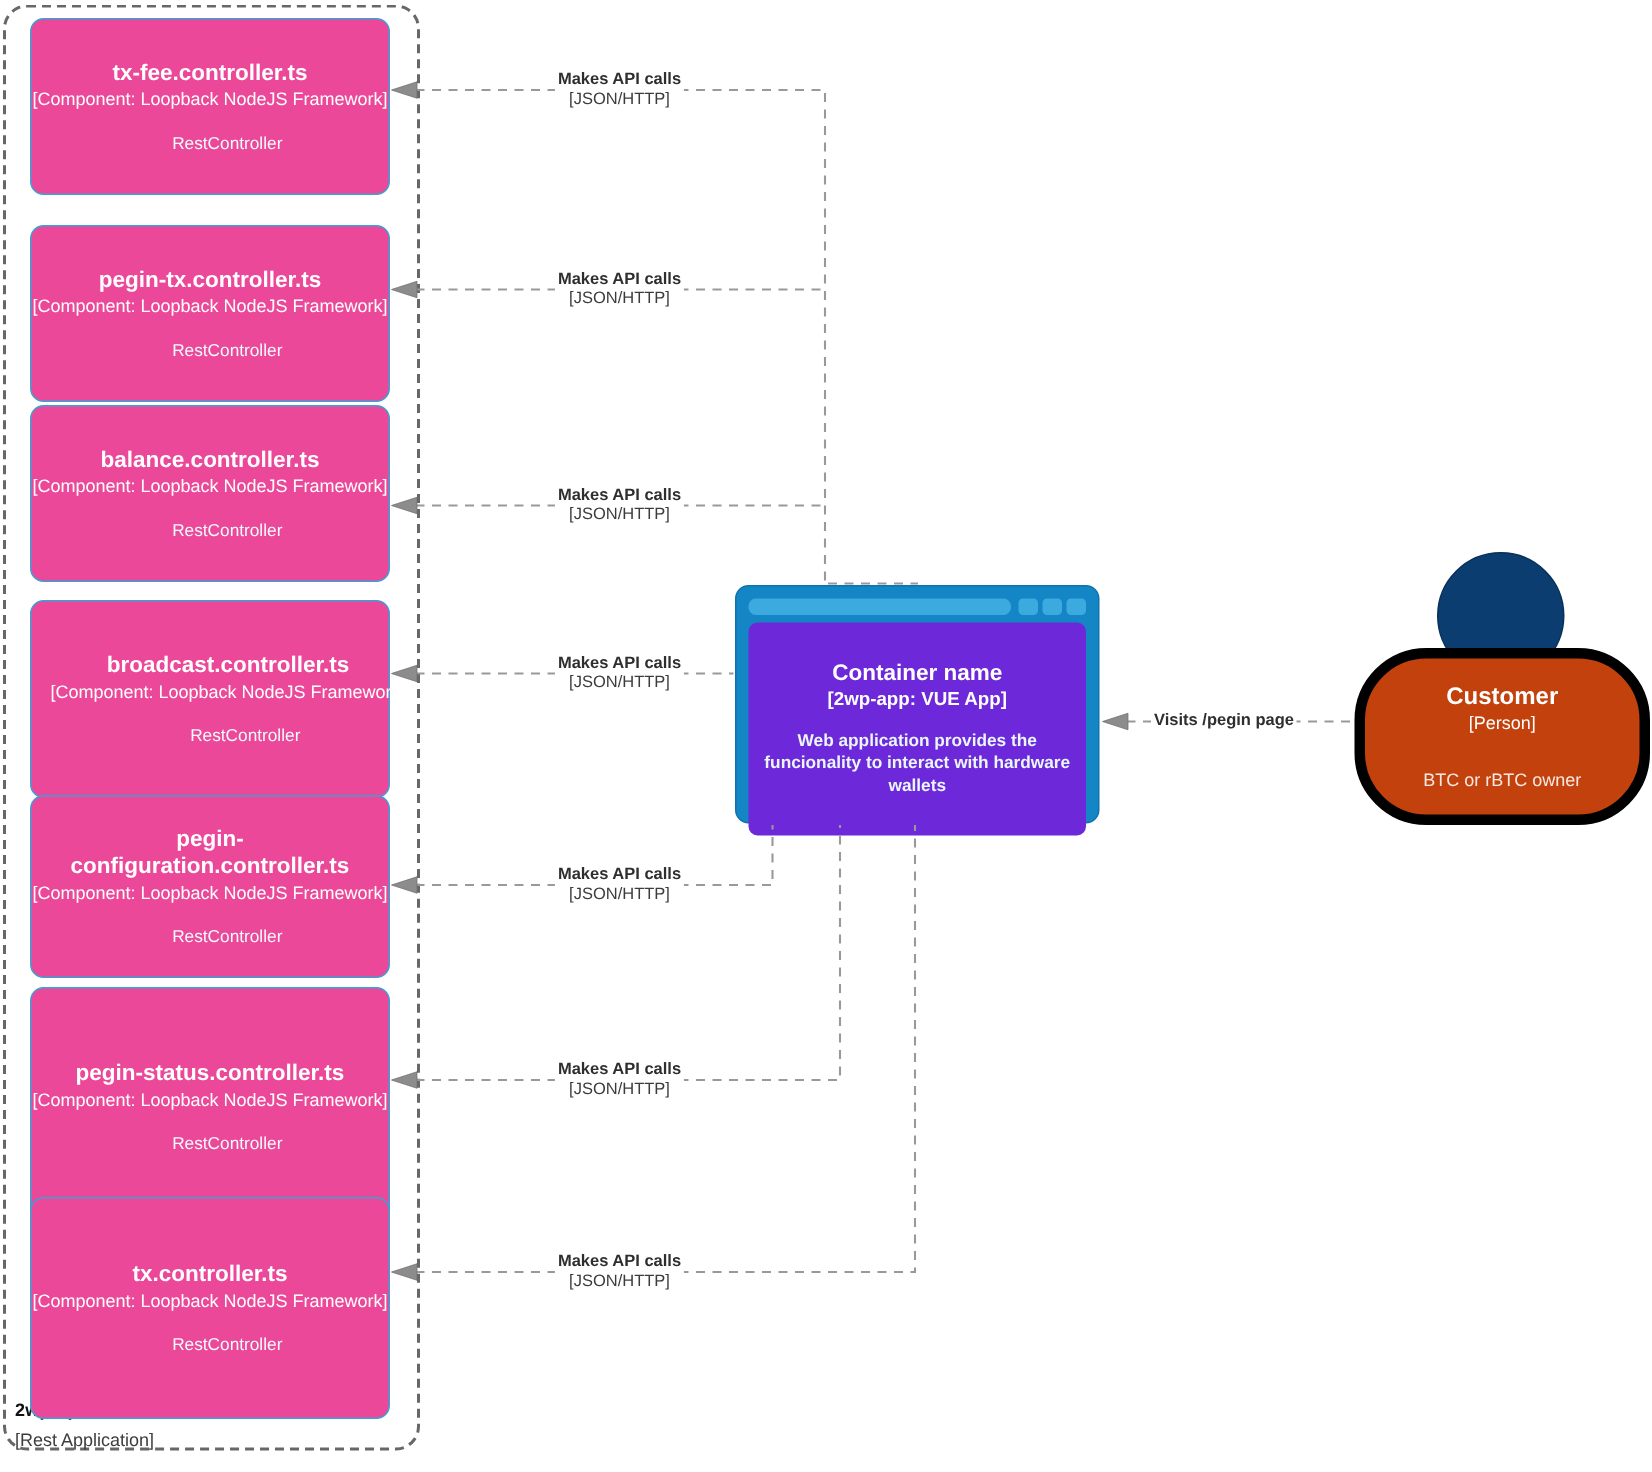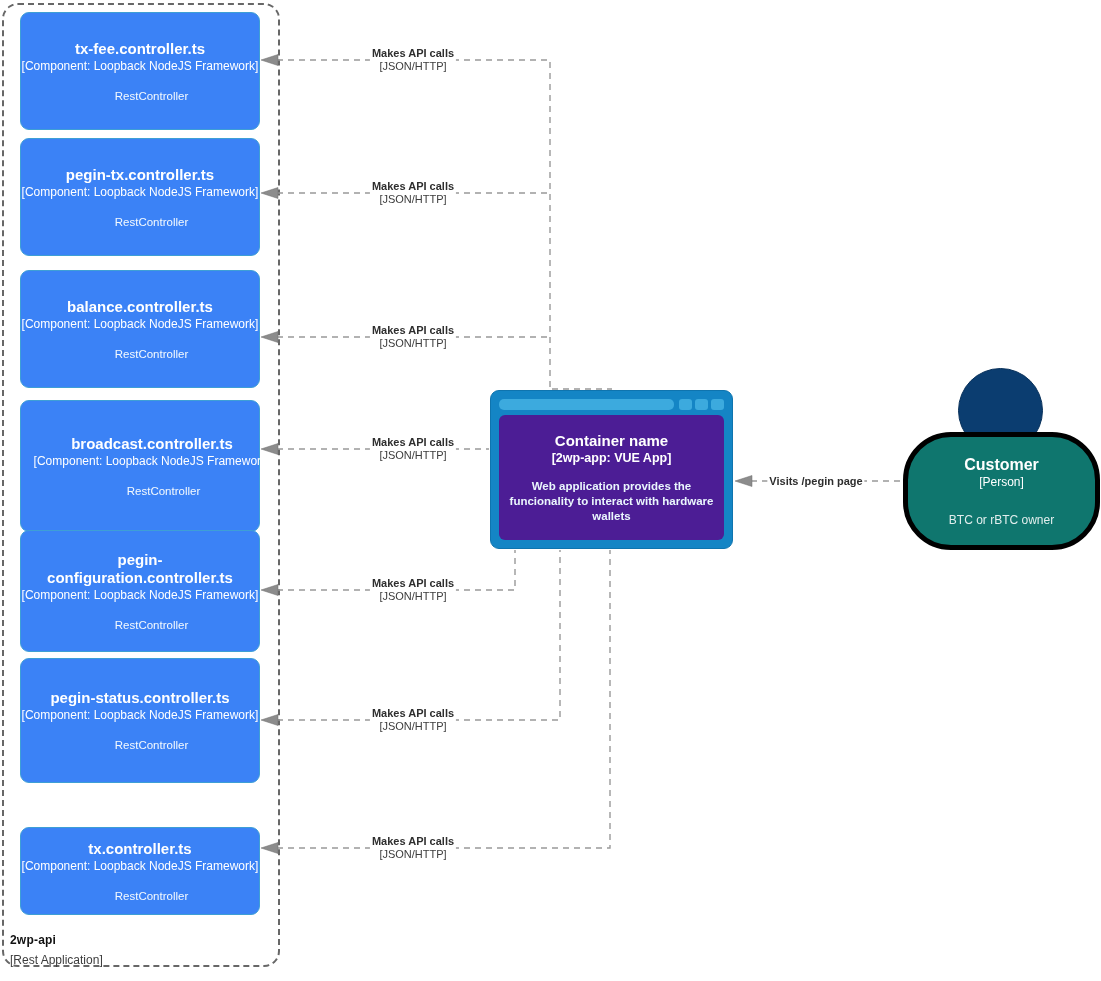--- a/index.html
+++ b/index.html
@@ -31,21 +31,21 @@
     position: absolute;
     left: 10px; top: 953px;
     font-size: 12px; color: #3d3d3d;
   }
 
   
   .card {
     position: absolute;
     left: 20px;
     width: 240px;
-    background: #3b82f6;
+    background: #ec4899;
     border: 1.5px solid #3e9fd5;
     border-radius: 9px;
     box-sizing: border-box;
     color: #ffffff;
     display: flex;
     flex-direction: column;
     align-items: center;
     justify-content: center;
     text-align: center;
   }
@@ -84,22 +84,22 @@
     top: 8px; width: 13px; height: 11px;
     background: #3caade;
     border-radius: 3px;
   }
   .browser .btn1 { left: 188px; }
   .browser .btn2 { left: 204px; }
   .browser .btn3 { left: 220px; }
   .browser .panel {
     position: absolute;
     left: 8px; top: 24px;
-    width: 225px; height: 125px;
-    background: #4c1d95;
+    width: 225px; height: 142px;
+    background: #6d28d9;
     border-radius: 6px;
     color: #ffffff;
     display: flex;
     flex-direction: column;
     align-items: center;
     justify-content: center;
     text-align: center;
     box-sizing: border-box;
     padding: 0 8px;
   }
@@ -114,22 +114,22 @@
     width: 85px; height: 85px;
     border-radius: 50%;
     background: #0b3d70;
     border: 1px solid #07305a;
     box-sizing: border-box;
   }
   .person-body {
     position: absolute;
     left: 903px; top: 432px;
     width: 197px; height: 118px;
-    background: #0f766e;
-    border: 5px solid #000000;
+    background: #c2410c;
+    border: 7px solid #000000;
     border-radius: 48px;
     box-sizing: border-box;
     color: #ffffff;
     display: flex;
     flex-direction: column;
     align-items: center;
     justify-content: center;
     text-align: center;
   }
   .person-body .p-name { font-size: 16px; font-weight: bold; line-height: 19px; }
@@ -163,46 +163,46 @@
 
   <div class="boundary"></div>
   <div class="boundary-name">2wp-api</div>
   <div class="boundary-type">[Rest Application]</div>
 
   <div class="card" style="top:12px;height:118px;">
     <div class="c-title">tx-fee.controller.ts</div>
     <div class="c-meta">[Component: Loopback NodeJS Framework]</div>
     <div class="c-tech">RestController</div>
   </div>
-  <div class="card" style="top:138px;height:118px;">
+  <div class="card" style="top:150px;height:118px;">
     <div class="c-title">pegin-tx.controller.ts</div>
     <div class="c-meta">[Component: Loopback NodeJS Framework]</div>
     <div class="c-tech">RestController</div>
   </div>
   <div class="card" style="top:270px;height:118px;">
     <div class="c-title">balance.controller.ts</div>
     <div class="c-meta">[Component: Loopback NodeJS Framework]</div>
     <div class="c-tech">RestController</div>
   </div>
   <div class="card" style="top:400px;height:132px;padding-left:24px;">
     <div class="c-title">broadcast.controller.ts</div>
     <div class="c-meta">[Component: Loopback NodeJS Framework]</div>
     <div class="c-tech">RestController</div>
   </div>
   <div class="card" style="top:530px;height:122px;">
     <div class="c-title">pegin-configuration.controller.ts</div>
     <div class="c-meta">[Component: Loopback NodeJS Framework]</div>
     <div class="c-tech">RestController</div>
   </div>
-  <div class="card" style="top:658px;height:125px;">
+  <div class="card" style="top:658px;height:160px;">
     <div class="c-title">pegin-status.controller.ts</div>
     <div class="c-meta">[Component: Loopback NodeJS Framework]</div>
     <div class="c-tech">RestController</div>
   </div>
-  <div class="card" style="top:827px;height:88px;">
+  <div class="card" style="top:798px;height:148px;">
     <div class="c-title">tx.controller.ts</div>
     <div class="c-meta">[Component: Loopback NodeJS Framework]</div>
     <div class="c-tech">RestController</div>
   </div>
 
   <div class="browser">
     <div class="addr"></div>
     <div class="btn btn1"></div>
     <div class="btn btn2"></div>
     <div class="btn btn3"></div>

